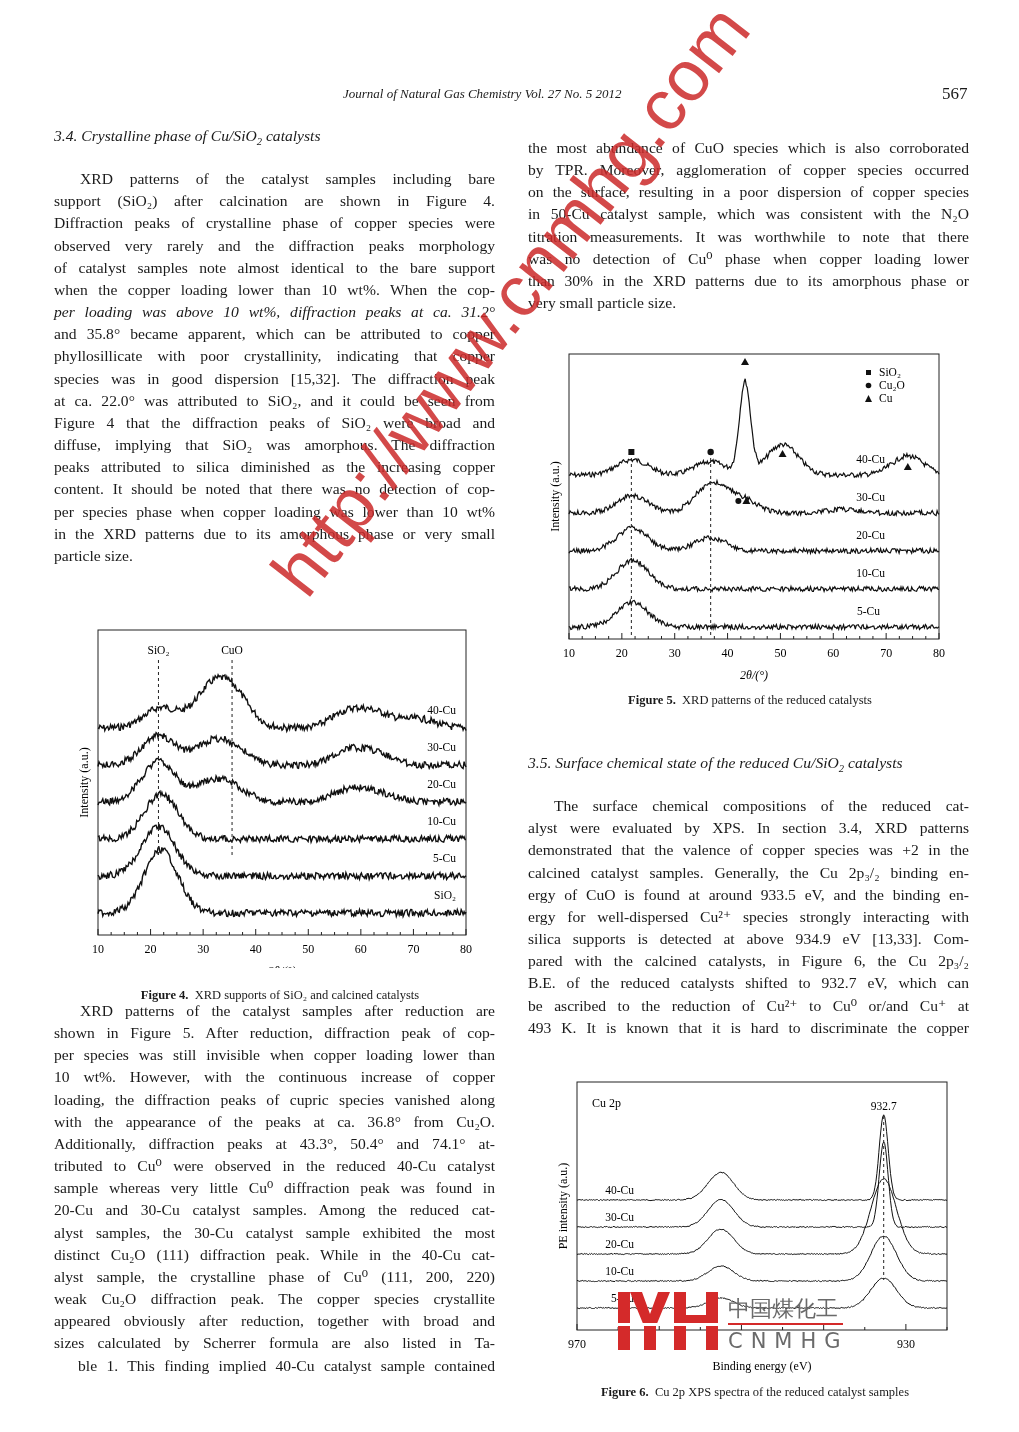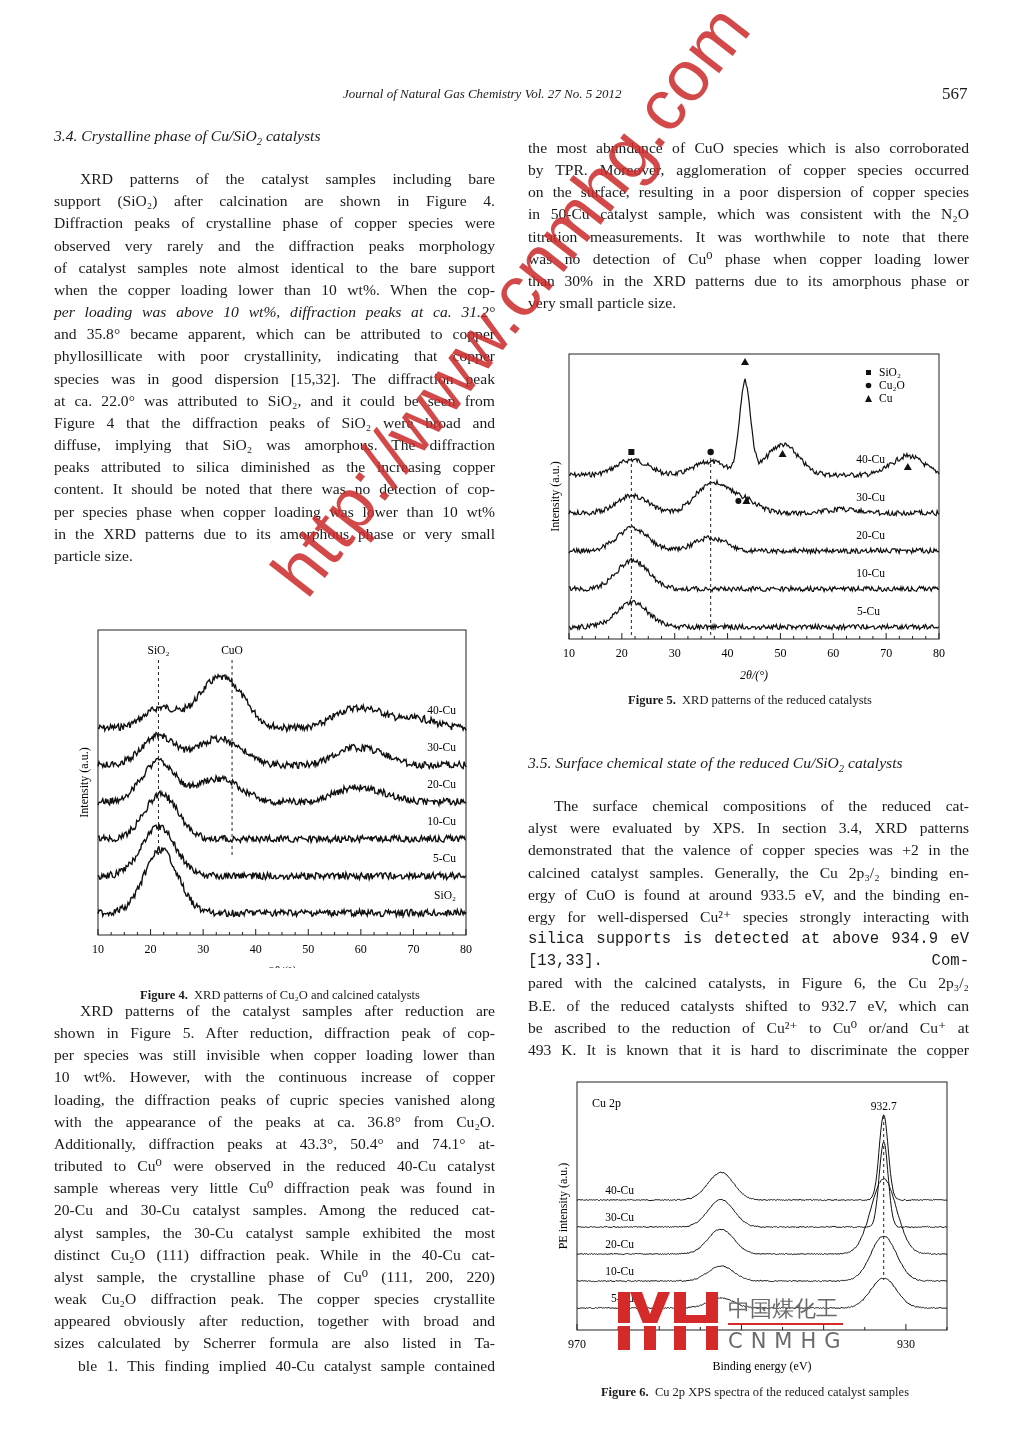--- a/index.html
+++ b/index.html
@@ -92,21 +92,21 @@
 <div class="col" style="left:528px; top:752px; width:441px;">
   <div class="sec-title"><span>3.5. Surface chemical state of the reduced Cu/SiO</span><sub>2</sub><span> catalysts</span></div>
   <div style="height:21px"></div>
   <div id="para3">
       <div style="text-align: justify; text-align-last: justify; text-indent: 26px;">The surface chemical compositions of the reduced cat-</div>
       <div style="text-align: justify; text-align-last: justify;">alyst were evaluated by XPS. In section 3.4, XRD patterns</div>
       <div style="text-align: justify; text-align-last: justify;">demonstrated that the valence of copper species was +2 in the</div>
       <div style="text-align: justify; text-align-last: justify;">calcined catalyst samples. Generally, the Cu 2p₃/₂ binding en-</div>
       <div style="text-align: justify; text-align-last: justify;">ergy of CuO is found at around 933.5 eV, and the binding en-</div>
       <div style="text-align: justify; text-align-last: justify;">ergy for well-dispersed Cu²⁺ species strongly interacting with</div>
-      <div style="text-align: justify; text-align-last: justify; font-family: Liberation Mono, monospace;">silica supports is detected at above 934.9 eV [13,33]. Com-</div>
+      <div style="text-align: justify; text-align-last: justify;">silica supports is detected at above 934.9 eV [13,33]. Com-</div>
       <div style="text-align: justify; text-align-last: justify;">pared with the calcined catalysts, in Figure 6, the Cu 2p₃/₂</div>
       <div style="text-align: justify; text-align-last: justify;">B.E. of the reduced catalysts shifted to 932.7 eV, which can</div>
       <div style="text-align: justify; text-align-last: justify;">be ascribed to the reduction of Cu²⁺ to Cu⁰ or/and Cu⁺ at</div>
       <div style="text-align: justify; text-align-last: justify;">493 K. It is known that it is hard to discriminate the copper</div>
     </div>
 </div>
 
 <div class="fig" style="left:66px; top:628px;">
   <svg id="fig4svg" width="420" height="340">
       <rect x="32" y="2" width="368" height="305" fill="none" stroke="#222" stroke-width="1"></rect>
@@ -161,21 +161,21 @@
       <text x="390" y="234" font-size="11.5" text-anchor="end" font-family="Liberation Serif, serif">5-Cu</text>
       <path d="M32.0 285.7L33.0 282.0L33.9 282.7L34.9 282.0L35.9 283.0L36.8 288.0L37.8 285.6L38.8 285.4L39.7 286.2L40.7 285.5L41.7 284.9L42.7 287.3L43.6 284.5L44.6 284.5L45.6 287.0L46.5 285.5L47.5 287.0L48.5 281.3L49.4 284.3L50.4 281.3L51.4 280.0L52.3 283.7L53.3 284.2L54.3 278.8L55.2 279.7L56.2 277.5L57.2 280.7L58.1 281.9L59.1 278.0L60.1 281.4L61.1 279.1L62.0 274.5L63.0 276.6L64.0 274.3L64.9 269.8L65.9 269.3L66.9 270.1L67.8 266.8L68.8 269.3L69.8 262.6L70.7 261.4L71.7 258.6L72.7 261.6L73.6 256.6L74.6 254.2L75.6 256.4L76.5 248.5L77.5 245.2L78.5 243.0L79.5 247.4L80.4 242.0L81.4 238.8L82.4 235.6L83.3 233.8L84.3 233.0L85.3 230.3L86.2 231.0L87.2 229.1L88.2 228.1L89.1 222.9L90.1 223.4L91.1 225.1L92.0 219.9L93.0 219.2L94.0 224.6L94.9 225.0L95.9 219.4L96.9 222.6L97.9 220.4L98.8 220.2L99.8 222.1L100.8 222.8L101.7 224.3L102.7 225.8L103.7 228.0L104.6 234.3L105.6 236.3L106.6 238.4L107.5 238.7L108.5 242.0L109.5 242.6L110.4 247.1L111.4 245.5L112.4 250.1L113.3 247.9L114.3 249.2L115.3 256.3L116.3 257.6L117.2 255.8L118.2 263.8L119.2 264.9L120.1 267.7L121.1 268.3L122.1 265.4L123.0 266.9L124.0 272.6L125.0 268.9L125.9 277.0L126.9 272.5L127.9 278.4L128.8 280.0L129.8 278.0L130.8 275.8L131.7 279.0L132.7 278.1L133.7 278.2L134.7 284.0L135.6 282.9L136.6 281.5L137.6 283.9L138.5 281.3L139.5 281.8L140.5 281.8L141.4 283.3L142.4 282.2L143.4 280.7L144.3 285.1L145.3 285.6L146.3 283.7L147.2 282.6L148.2 288.0L149.2 286.8L150.1 285.8L151.1 285.4L152.1 285.8L153.1 283.6L154.0 287.8L155.0 283.8L156.0 286.1L156.9 284.2L157.9 283.6L158.9 282.0L159.8 284.3L160.8 288.3L161.8 288.5L162.7 284.3L163.7 286.8L164.7 287.3L165.6 286.9L166.6 281.9L167.6 288.4L168.5 288.2L169.5 283.6L170.5 287.8L171.5 284.0L172.4 287.8L173.4 288.3L174.4 284.2L175.3 283.4L176.3 285.9L177.3 284.8L178.2 287.4L179.2 283.4L180.2 281.7L181.1 281.7L182.1 283.9L183.1 284.8L184.0 283.1L185.0 283.2L186.0 283.1L186.9 287.6L187.9 284.2L188.9 286.4L189.9 284.1L190.8 282.8L191.8 283.6L192.8 282.6L193.7 282.1L194.7 284.7L195.7 285.9L196.6 284.8L197.6 285.6L198.6 283.0L199.5 286.9L200.5 282.2L201.5 283.7L202.4 284.3L203.4 284.4L204.4 284.1L205.3 287.0L206.3 288.2L207.3 286.9L208.3 283.8L209.2 282.4L210.2 288.2L211.2 284.7L212.1 284.0L213.1 283.8L214.1 285.6L215.0 281.9L216.0 283.7L217.0 282.3L217.9 286.0L218.9 283.8L219.9 284.9L220.8 285.2L221.8 286.9L222.8 282.2L223.7 282.4L224.7 282.1L225.7 284.2L226.7 287.6L227.6 286.2L228.6 286.7L229.6 282.7L230.5 288.1L231.5 285.8L232.5 284.6L233.4 283.8L234.4 284.2L235.4 282.1L236.3 283.2L237.3 284.9L238.3 285.3L239.2 282.2L240.2 283.9L241.2 283.1L242.1 283.7L243.1 284.0L244.1 285.3L245.1 283.6L246.0 288.2L247.0 287.8L248.0 284.9L248.9 285.4L249.9 286.7L250.9 283.4L251.8 285.5L252.8 284.7L253.8 282.1L254.7 284.3L255.7 284.9L256.7 283.9L257.6 285.0L258.6 283.1L259.6 284.7L260.5 283.2L261.5 282.3L262.5 287.4L263.5 282.1L264.4 285.4L265.4 288.0L266.4 284.4L267.3 288.2L268.3 282.3L269.3 286.1L270.2 286.7L271.2 287.4L272.2 283.2L273.1 283.9L274.1 285.0L275.1 285.5L276.0 282.6L277.0 285.1L278.0 281.9L278.9 285.8L279.9 283.7L280.9 282.4L281.9 282.3L282.8 283.6L283.8 282.9L284.8 282.1L285.7 287.7L286.7 286.2L287.7 288.2L288.6 285.1L289.6 288.4L290.6 282.3L291.5 285.5L292.5 285.4L293.5 281.5L294.4 284.9L295.4 286.9L296.4 281.7L297.3 286.3L298.3 282.1L299.3 285.7L300.3 285.5L301.2 287.7L302.2 282.5L303.2 285.5L304.1 285.8L305.1 282.0L306.1 282.2L307.0 286.1L308.0 287.2L309.0 285.4L309.9 284.7L310.9 286.8L311.9 284.2L312.8 284.4L313.8 284.0L314.8 288.4L315.7 288.2L316.7 288.5L317.7 286.9L318.7 285.0L319.6 282.3L320.6 282.7L321.6 284.7L322.5 282.3L323.5 285.7L324.5 283.2L325.4 284.4L326.4 284.8L327.4 283.4L328.3 284.6L329.3 282.9L330.3 288.3L331.2 285.7L332.2 282.9L333.2 286.8L334.1 283.7L335.1 287.8L336.1 281.7L337.1 288.5L338.0 286.4L339.0 283.0L340.0 282.0L340.9 281.7L341.9 286.7L342.9 288.1L343.8 283.6L344.8 281.6L345.8 281.7L346.7 288.0L347.7 284.6L348.7 286.8L349.6 283.8L350.6 284.7L351.6 285.3L352.5 288.0L353.5 284.8L354.5 287.1L355.5 282.4L356.4 287.8L357.4 288.1L358.4 284.0L359.3 282.6L360.3 284.2L361.3 281.8L362.2 286.2L363.2 285.3L364.2 285.5L365.1 287.4L366.1 287.4L367.1 284.1L368.0 282.1L369.0 286.4L370.0 287.6L370.9 287.4L371.9 285.1L372.9 284.9L373.9 285.0L374.8 286.6L375.8 285.8L376.8 285.0L377.7 286.7L378.7 286.4L379.7 283.2L380.6 288.3L381.6 282.4L382.6 282.5L383.5 287.4L384.5 283.9L385.5 285.9L386.4 286.8L387.4 286.7L388.4 282.3L389.3 282.6L390.3 286.8L391.3 281.6L392.3 284.5L393.2 287.0L394.2 286.7L395.2 281.6L396.1 283.4L397.1 286.6L398.1 283.7L399.0 285.7L400.0 284.1" fill="none" stroke="#111" stroke-width="1.4"></path>
       <text x="390" y="271" font-size="11.5" text-anchor="end" font-family="Liberation Serif, serif">SiO₂</text>
       <line x1="92.45714285714286" x2="92.45714285714286" y1="32" y2="227" stroke="#222" stroke-dasharray="3,3" stroke-width="1"></line>
       <text x="92.45714285714286" y="26" font-size="11.5" text-anchor="middle" font-family="Liberation Serif, serif">SiO₂</text>
       <line x1="166.05714285714285" x2="166.05714285714285" y1="32" y2="227" stroke="#222" stroke-dasharray="3,3" stroke-width="1"></line>
       <text x="166.05714285714285" y="26" font-size="11.5" text-anchor="middle" font-family="Liberation Serif, serif">CuO</text>
     </svg>
 </div>
 <div class="caption" style="left:60px; top:988px; width:440px;">
-  <b>Figure 4.</b>&nbsp; <span>XRD patterns of Cu₂O and calcined catalysts</span>
+  <b>Figure 4.</b>&nbsp; <span>XRD supports of SiO₂ and calcined catalysts</span>
 </div>
 
 <div class="fig" style="left:545px; top:352px;">
   <svg id="fig5svg" width="410" height="330">
       <rect x="24" y="2" width="370" height="285" fill="none" stroke="#222" stroke-width="1"></rect>
       <line x1="24" x2="24" y1="287" y2="281" stroke="#222" stroke-width="1"></line>
       <line x1="37.214285714285715" x2="37.214285714285715" y1="287" y2="284" stroke="#222" stroke-width="1"></line>
       <line x1="50.42857142857143" x2="50.42857142857143" y1="287" y2="284" stroke="#222" stroke-width="1"></line>
       <line x1="63.64285714285714" x2="63.64285714285714" y1="287" y2="284" stroke="#222" stroke-width="1"></line>
       <line x1="76.85714285714286" x2="76.85714285714286" y1="287" y2="281" stroke="#222" stroke-width="1"></line>

